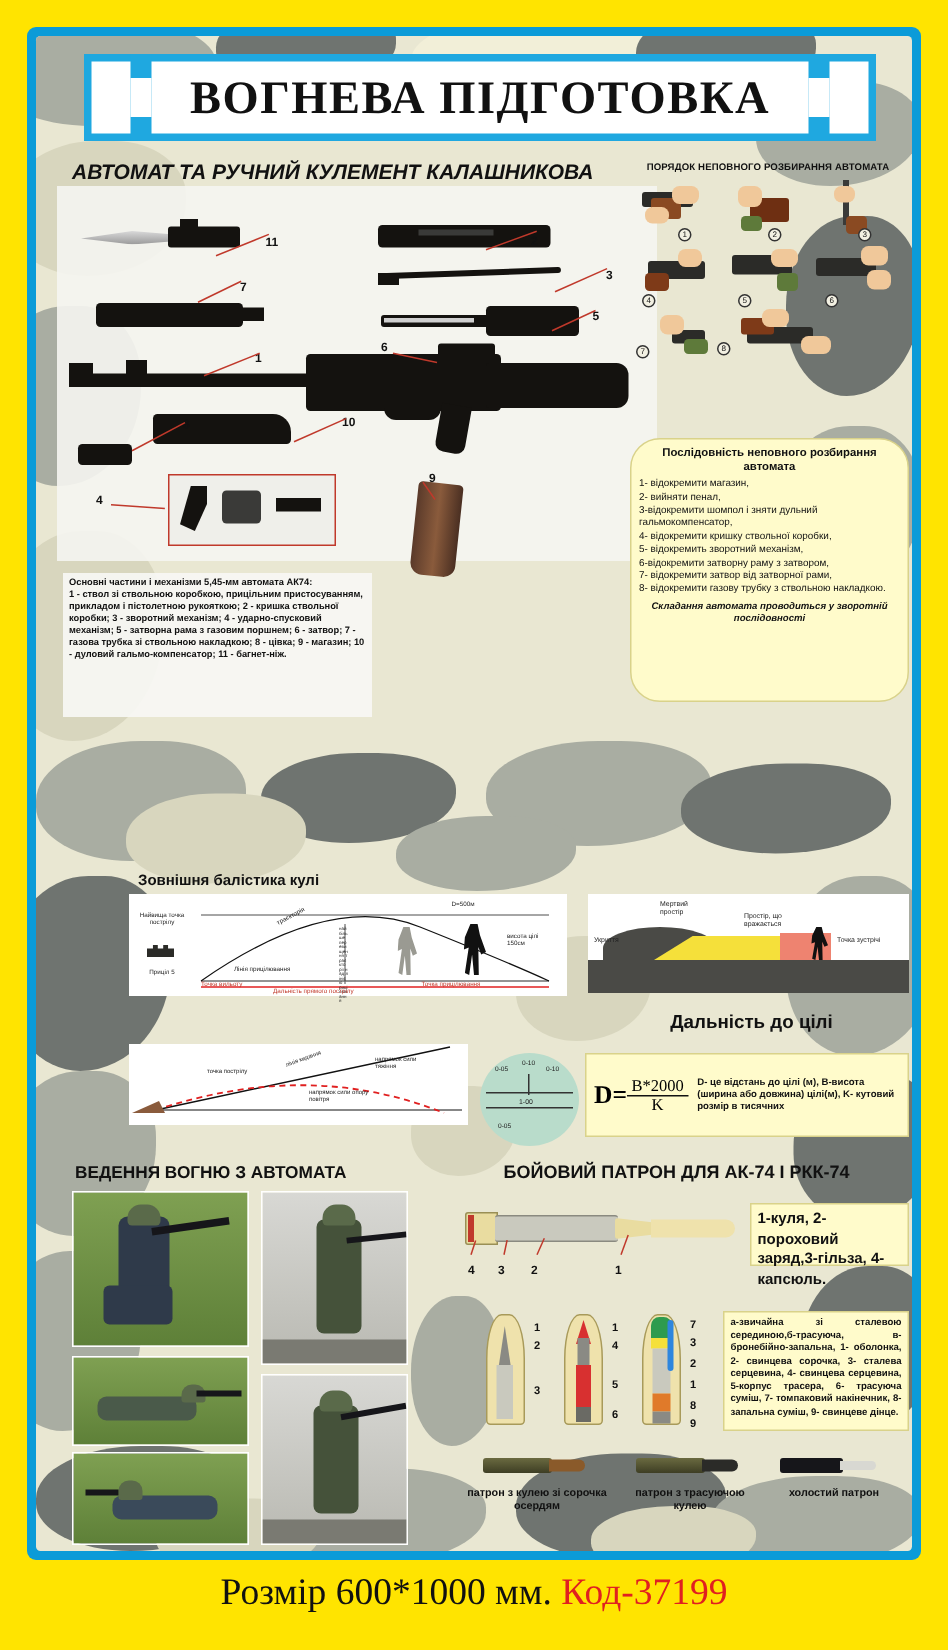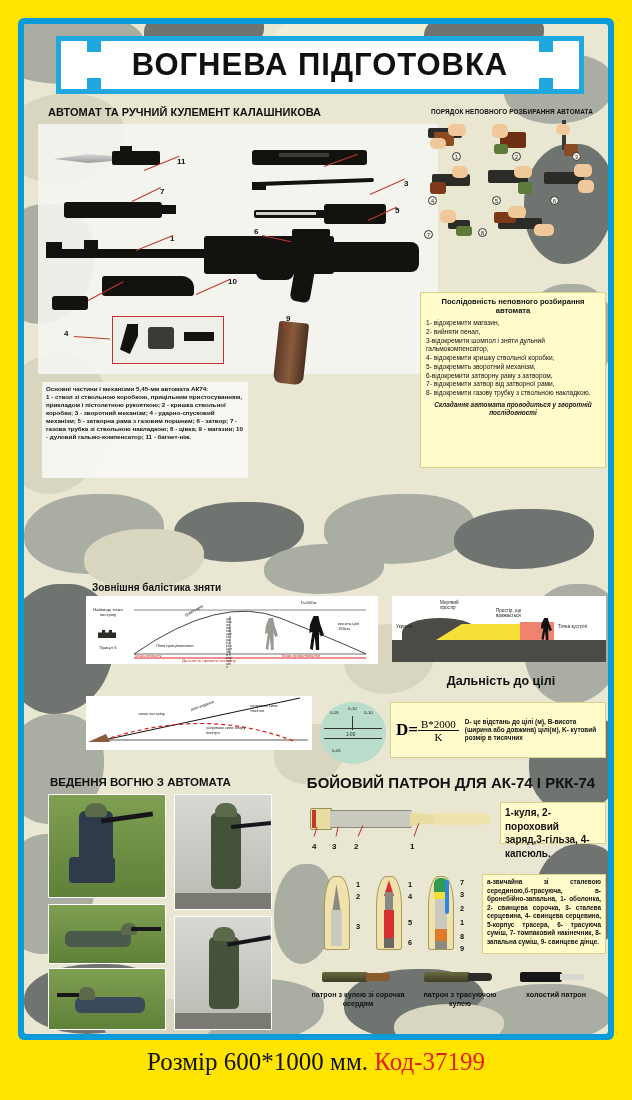--- a/index.html
+++ b/index.html
@@ -42,21 +42,21 @@
     content:""; position:absolute; top:-5px; width:14px; height:calc(100% + 10px);
     background:#1FA8E0;
   }
   .title-wrap::before{ left:26px; }
   .title-wrap::after { right:26px; }
   .title-notch{ position:absolute; background:#fff; width:14px; height:26px; top:50%; transform:translateY(-50%); z-index:2;}
   .notch-l{ left:26px;} .notch-r{ right:26px;}
   .title-txt {
     position:relative; z-index:3;
     font-size:31px; font-weight:bold; letter-spacing:1px; color:#111;
-    font-family:Liberation Sans, sans-serif;
+    font-family:Liberation Serif, serif;
   }
 
   
   .h-sec { position:absolute; font-weight:bold; color:#111; }
 
   .panel { position:absolute; background:#FFFBCB; border:1px solid #D9D28A; }
   .white-panel{ position:absolute; background:#F7F7F4; }
 
   .tiny { font-size:6.2px; line-height:1.28; }
   .gun { position:absolute; background:#14120F; }
@@ -136,21 +136,21 @@
     <div class="blob c-lite" style="left:370px; top:980px; width:110px;height:45px;"></div>
 
     <div class="content">
 
       <div class="title-wrap">
         <div class="title-notch notch-l"></div>
         <div class="title-notch notch-r"></div>
         <span class="title-txt">ВОГНЕВА ПІДГОТОВКА</span>
       </div>
 
-      <div class="h-sec" style="left:24px; top:82px; font-size:11px;">АВТОМАТ ТА РУЧНИЙ КУЛЕМЕНТ КАЛАШНИКОВА</div>
+      <div class="h-sec" style="left:24px; top:82px; font-size:14px;font-style:italic;">АВТОМАТ ТА РУЧНИЙ КУЛЕМЕНТ КАЛАШНИКОВА</div>
 
       <div class="white-panel" style="left:14px; top:100px; width:400px; height:250px; background:rgba(245,245,241,0.9);"></div>
 
       <div style="position:absolute;left:30px;top:130px;width:62px;height:9px;background:linear-gradient(#d9d9d9,#9a9a9a);clip-path:polygon(0 55%,55% 0,100% 25%,100% 75%,55% 100%);"></div>
       <div class="gun" style="left:88px;top:127px;width:48px;height:14px;border-radius:2px;"></div>
       <div class="gun" style="left:96px;top:122px;width:12px;height:6px;"></div>
 
       <div class="gun" style="left:228px;top:126px;width:115px;height:15px;border-radius:3px;"></div>
       <div class="gun-grey" style="left:255px;top:129px;width:50px;height:4px;"></div>
 
@@ -280,40 +280,40 @@
 
         <div class="hand" style="left:66px;top:86px;width:70px;height:34px;">
           <div style="position:absolute;left:10px;top:14px;width:44px;height:11px;background:#2b2b28;border-radius:2px;"></div>
           <div style="position:absolute;left:6px;top:8px;width:22px;height:11px;background:#7e3a18;border-radius:2px;"></div>
           <div style="position:absolute;left:20px;top:2px;width:18px;height:12px;background:#f0c89a;border-radius:5px;"></div>
           <div style="position:absolute;left:46px;top:20px;width:20px;height:12px;background:#f0c89a;border-radius:5px;"></div>
         </div>
         <div class="step-num" style="left:56px;top:110px;">8</div>
       </div>
 
-      <div class="panel" style="left:396px;top:268px;width:186px;height:176px;">
+      <div class="panel" style="left:396px;top:268px;width:186px;height:176px;border-radius:20px;">
         <div style="padding:4px 5px;">
           <div style="font-size:7.6px;font-weight:bold;text-align:center;color:#111;line-height:1.25;margin-bottom:3px;">Послідовність неповного розбирання автомата</div>
           <div class="list" id="dis-list">
               <div style="font-size: 6.6px; line-height: 1.33; color: rgb(17, 17, 17);">1- відокремити магазин,</div>
               <div style="font-size: 6.6px; line-height: 1.33; color: rgb(17, 17, 17);">2- вийняти пенал,</div>
               <div style="font-size: 6.6px; line-height: 1.33; color: rgb(17, 17, 17);">3-відокремити шомпол і зняти дульний гальмокомпенсатор,</div>
               <div style="font-size: 6.6px; line-height: 1.33; color: rgb(17, 17, 17);">4- відокремити кришку ствольної коробки,</div>
               <div style="font-size: 6.6px; line-height: 1.33; color: rgb(17, 17, 17);">5- відокремить зворотний механізм,</div>
               <div style="font-size: 6.6px; line-height: 1.33; color: rgb(17, 17, 17);">6-відокремити затворну раму з затвором,</div>
               <div style="font-size: 6.6px; line-height: 1.33; color: rgb(17, 17, 17);">7- відокремити затвор від затворної рами,</div>
               <div style="font-size: 6.6px; line-height: 1.33; color: rgb(17, 17, 17);">8- відокремити газову трубку з ствольною накладкою.</div>
             </div>
           <div style="font-size:6.4px;font-style:italic;font-weight:bold;text-align:center;color:#111;margin-top:3px;line-height:1.25;">Складання автомата проводиться у зворотній послідовності</div>
         </div>
       </div>
 
 
 
-      <div class="h-sec" style="left:68px;top:558px;font-size:10px;">Зовнішня балістика зняти</div>
+      <div class="h-sec" style="left:68px;top:558px;font-size:10px;">Зовнішня балістика кулі</div>
 
       <div class="bal-box" style="left:62px;top:572px;width:292px;height:68px;">
         <div class="bal-t" style="left:4px;top:12px;width:36px;text-align:center;">Найвища точка пострілу</div>
         <div style="position:absolute;left:12px;top:34px;width:18px;height:8px;background:#2b2b28;clip-path:polygon(0 100%,0 30%,22% 30%,22% 0,40% 0,40% 30%,60% 30%,60% 0,78% 0,78% 30%,100% 30%,100% 100%);"></div>
         <div class="bal-t" style="left:4px;top:50px;width:36px;text-align:center;">Приціл 5</div>
 
         <svg style="position:absolute;left:44px;top:4px;" width="246" height="62">
           <path d="M4,54 Q90,-6 150,18 T236,54" stroke="#111" stroke-width="0.8" fill="none"></path>
           <line x1="4" y1="54" x2="236" y2="54" stroke="#111" stroke-width="0.6"></line>
           <line x1="4" y1="10" x2="236" y2="10" stroke="#111" stroke-width="0.5"></line>
@@ -407,21 +407,21 @@
         <div style="position:absolute;left:56px;top:28px;width:40px;height:4px;background:#16161a;transform:rotate(-6deg);"></div>
         <div style="position:absolute;left:0;bottom:0;width:100%;height:16px;background:#7a7a72;"></div>
       </div>
       <div class="photo ph-wall" style="left:150px;top:892px;width:98px;height:114px;">
         <div style="position:absolute;left:34px;top:20px;width:30px;height:72px;background:#45523a;border-radius:5px;"></div>
         <div style="position:absolute;left:38px;top:10px;width:22px;height:14px;background:#5a6a4a;border-radius:9px 9px 3px 3px;"></div>
         <div style="position:absolute;left:52px;top:22px;width:44px;height:4px;background:#16161a;transform:rotate(-10deg);"></div>
         <div style="position:absolute;left:0;bottom:0;width:100%;height:16px;background:#7a7a72;"></div>
       </div>
 
-      <div class="h-sec" style="left:272px;top:750px;width:310px;text-align:center;font-size:15px;">БОЙОВИЙ ПАТРОН ДЛЯ АК-74 І РКК-74</div>
+      <div class="h-sec" style="left:272px;top:750px;width:310px;text-align:center;font-size:12px;">БОЙОВИЙ ПАТРОН ДЛЯ АК-74 І РКК-74</div>
 
       <div style="position:absolute;left:286px;top:778px;width:180px;height:34px;">
         <div class="cart-body" style="left:0;top:6px;width:22px;height:22px;background:#E9DCA0;border:0.8px solid #9a8f55;border-radius:2px 0 0 2px;"></div>
         <div class="cart-body" style="left:20px;top:8px;width:82px;height:18px;background:#C9C9BE;border-top:0.8px solid #8a8a80;border-bottom:0.8px solid #8a8a80;"></div>
         <div class="cart-body" style="left:100px;top:10px;width:26px;height:14px;background:#E9DCA0;clip-path:polygon(0 0,100% 22%,100% 78%,0 100%);"></div>
         <div class="cart-body" style="left:124px;top:11px;width:56px;height:12px;background:#EFE2AC;border-radius:0 40px 40px 0;"></div>
         <div style="position:absolute;left:2px;top:8px;width:4px;height:18px;background:#C0392B;"></div>
       </div>
       <div class="callout" style="left:288px;top:818px;font-size:8px;">4</div>
       <div class="callout" style="left:308px;top:818px;font-size:8px;">3</div>

